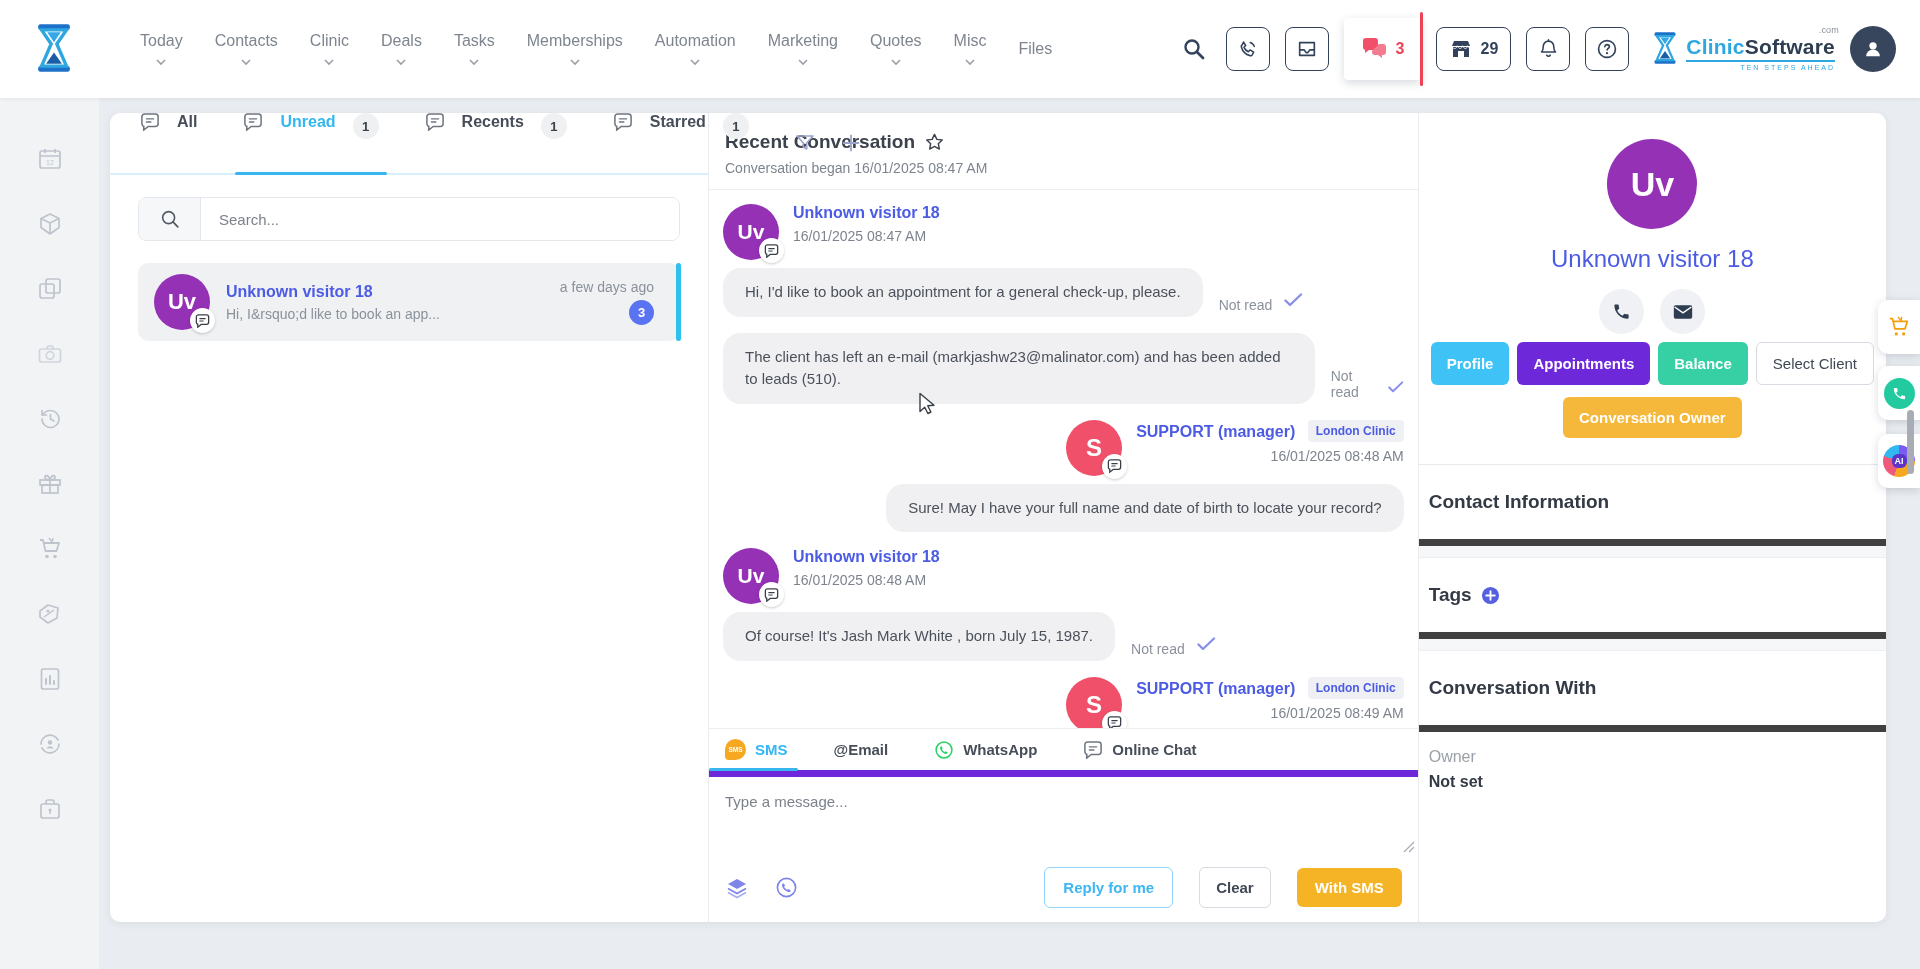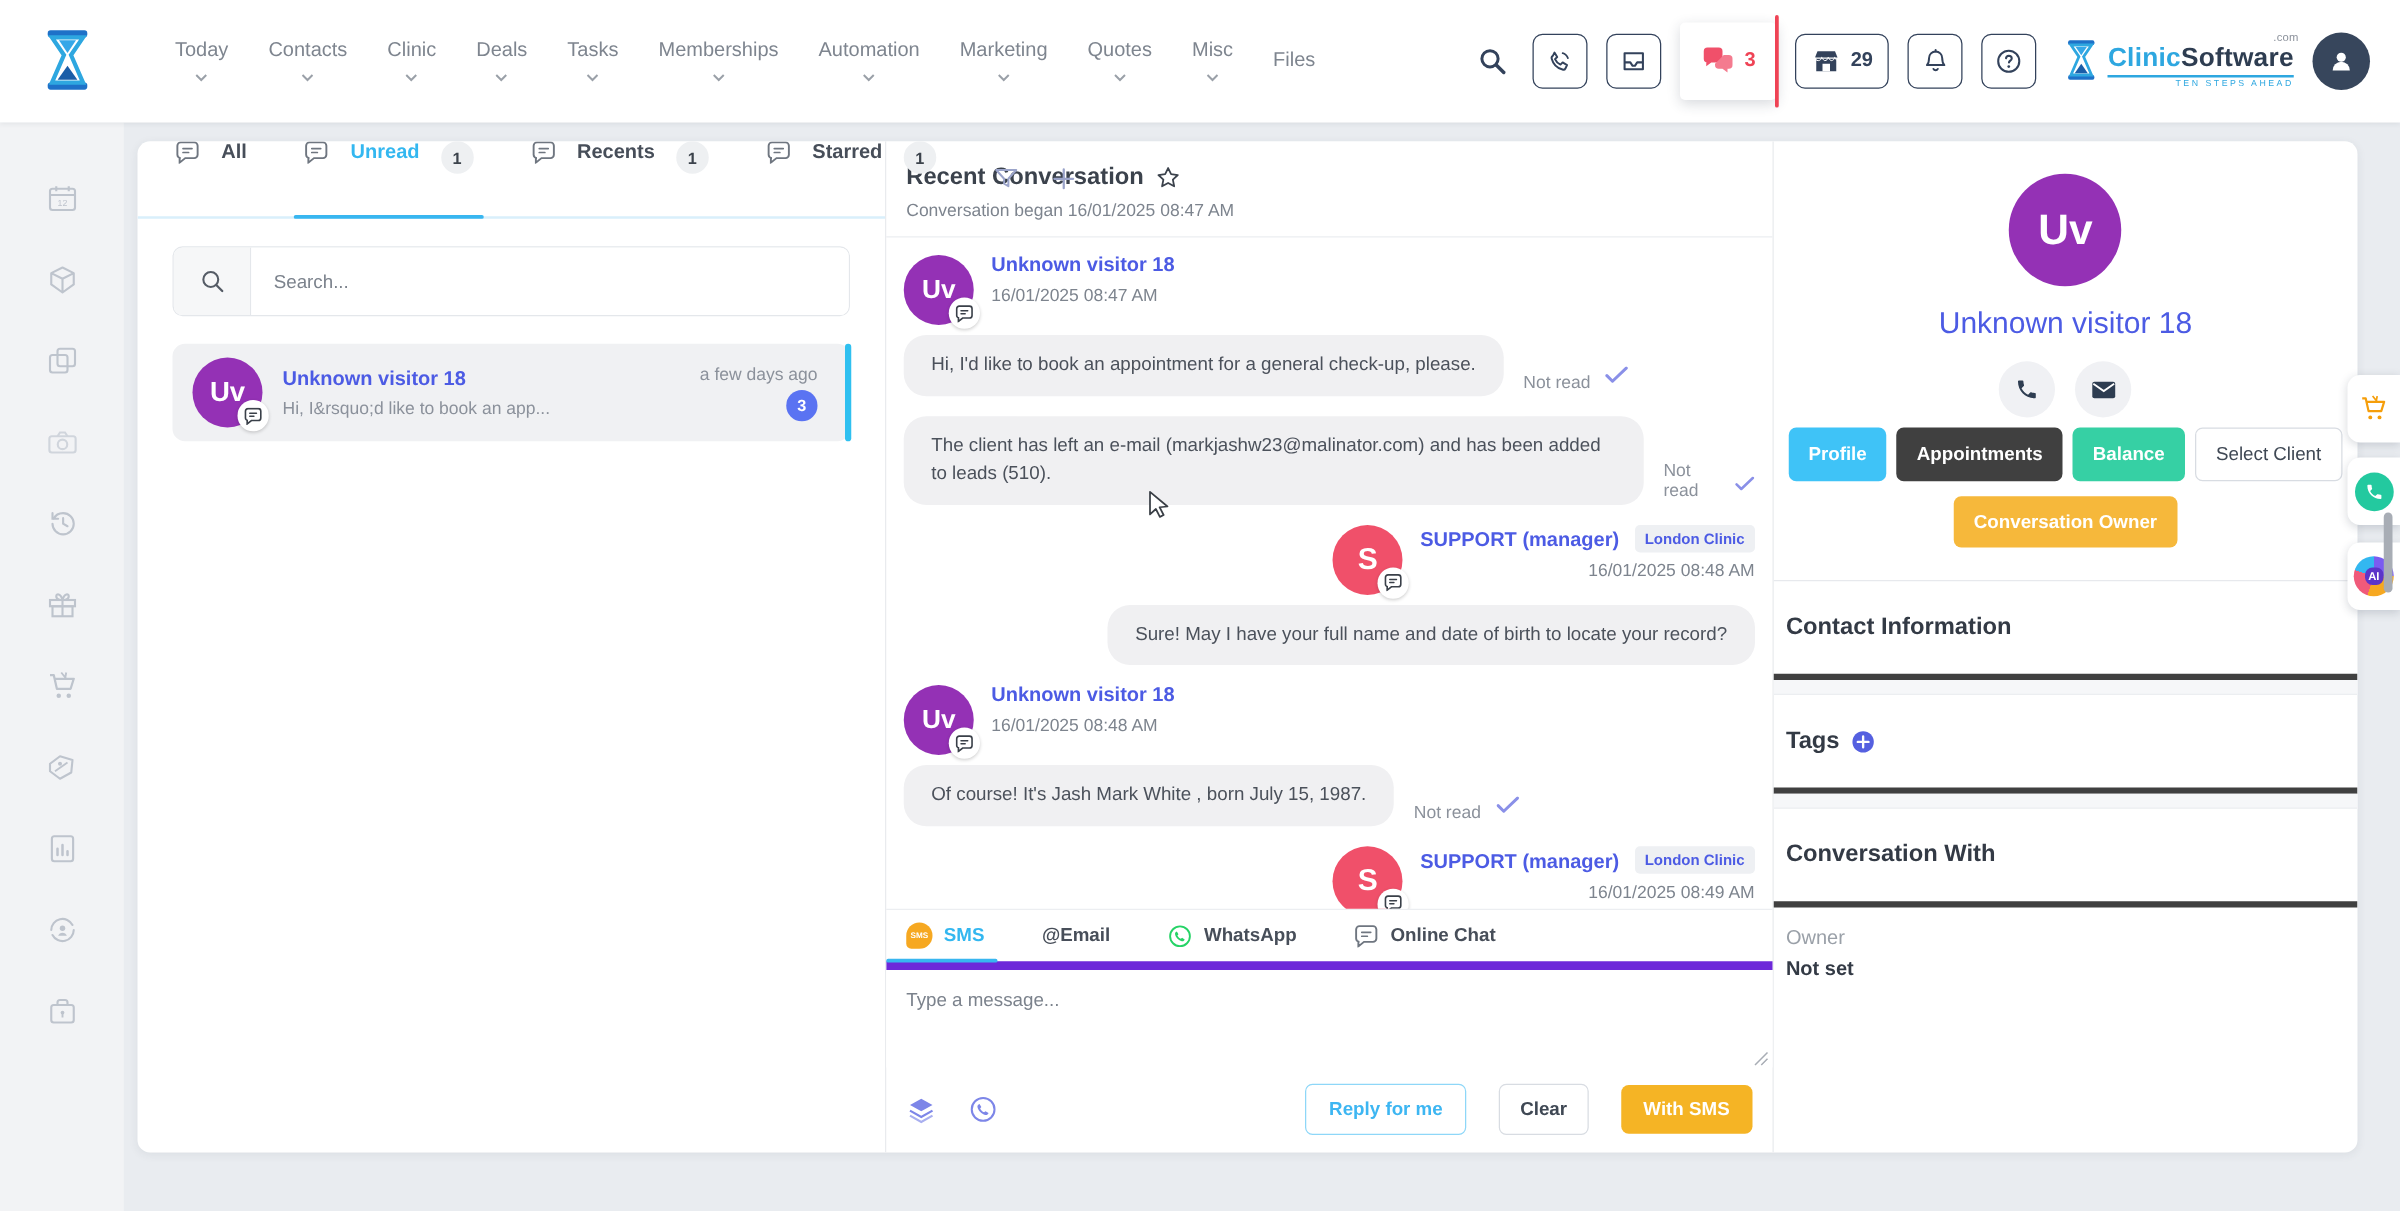--- a/index.html
+++ b/index.html
@@ -52,21 +52,21 @@
             height:100%; position:relative; cursor:pointer; }
   .lp-tab .pill { background:#eef0f2; color:#3c434c; font-size:13px; font-weight:bold;
                   min-width:26px; height:26px; border-radius:13px; display:flex; align-items:center;
                   justify-content:center; padding:0 8px; }
   .lp-tab .pill:empty { display:none; }
   .lp-tab.active { color:#33b7f0; }
   .lp-tab.active::after { content:""; position:absolute; left:-8px; right:-8px; bottom:-2px; height:3px;
                           background:#38b6f0; border-radius:2px; }
   .lp-tabicons { margin-left:auto; display:flex; gap:26px; }
   .lp-tabicons span { cursor:pointer; }
-  .lp-search { margin:22px 28px 0; height:56px; border:1px solid #e4e7eb; border-radius:8px;
+  .lp-search { margin:22px 28px 0; height:44px; border:1px solid #e4e7eb; border-radius:8px;
                display:flex; overflow:hidden; }
   .lp-search .scell { width:62px; background:#f6f7f8; border-right:1px solid #e4e7eb;
                       display:flex; align-items:center; justify-content:center; }
   .lp-search input { flex:1; border:none; outline:none; font-size:15px; padding:0 18px;
                      color:#474e59; font-family:inherit; }
   .lp-search input::placeholder { color:#7b828c; }
   .thread { margin:22px 28px 0; background:#f0f1f3; border-radius:10px; height:78px; position:relative;
             display:flex; align-items:center; padding:0 16px; cursor:pointer; }
   .thread .bar { position:absolute; right:-1px; top:0; width:5px; height:78px; background:#2fc0f0; border-radius:3px; }
   .av { border-radius:50%; background:#9431b5; color:#fff; display:flex; align-items:center;
@@ -132,26 +132,26 @@
   .info-panel { flex:1; display:flex; flex-direction:column; padding-top:26px; position:relative; }
   .ip-center { display:flex; flex-direction:column; align-items:center; }
   .ip-name { color:#4c5be4; font-size:24px; margin-top:16px; }
   .ip-cicons { display:flex; gap:16px; margin-top:16px; }
   .circle-ic { width:45px; height:45px; border-radius:50%; background:#f0f1f4; display:flex;
                align-items:center; justify-content:center; cursor:pointer; }
   .ip-btnrow { display:flex; gap:8px; margin-top:8px; padding:0 12px; }
   .btn-sm { border-radius:6px; font-size:15px; font-weight:600; padding:12px 16px; color:#fff;
             border:none; cursor:pointer; font-family:inherit; white-space:nowrap; }
   .b-profile { background:#3fc3f7; }
-  .b-appts   { background:#404040; }
+  .b-appts   { background:#6d28d9; }
   .b-balance { background:#36d0a4; }
   .b-select  { background:#fff; color:#3f4854; border:1px solid #d8dce2; font-weight:400; }
   .b-owner   { background:#f6b83b; margin-top:12px; }
   .ip-sections { margin-top:26px; border-top:1px solid #e7e9ed; }
-  .ip-sec { padding:26px 10px; border-bottom:5px solid #404040; }
+  .ip-sec { padding:26px 10px; border-bottom:7px solid #404040; }
   .ip-sec h3 { font-size:19px; color:#333a45; font-weight:bold; display:flex; align-items:center; gap:9px; }
   .band { height:12px; background:#f6f7f9; border-bottom:1px solid #eceef1; }
   .owner-block { padding:16px 10px; }
   .owner-label { font-size:16px; color:#9aa0a8; }
   .owner-value { font-size:16px; font-weight:bold; color:#333a45; margin-top:7px; }
 
   
   .float-box { position:absolute; right:0; width:42px; height:54px; background:#fff; border-radius:10px 0 0 10px;
                box-shadow:0 2px 8px rgba(40,50,70,.18); display:flex; align-items:center; justify-content:center;
                z-index:30; cursor:pointer; }

